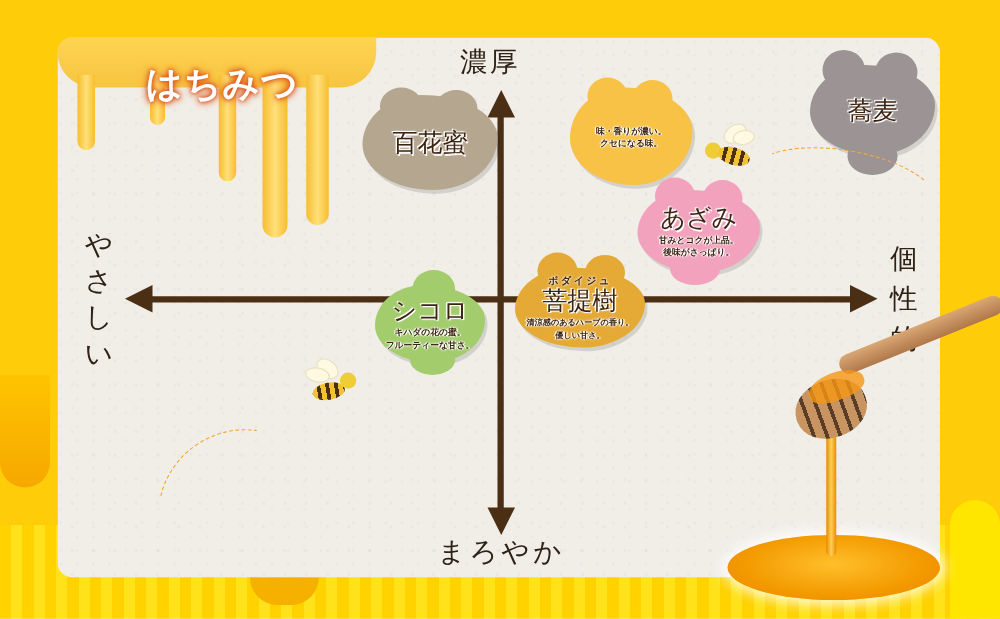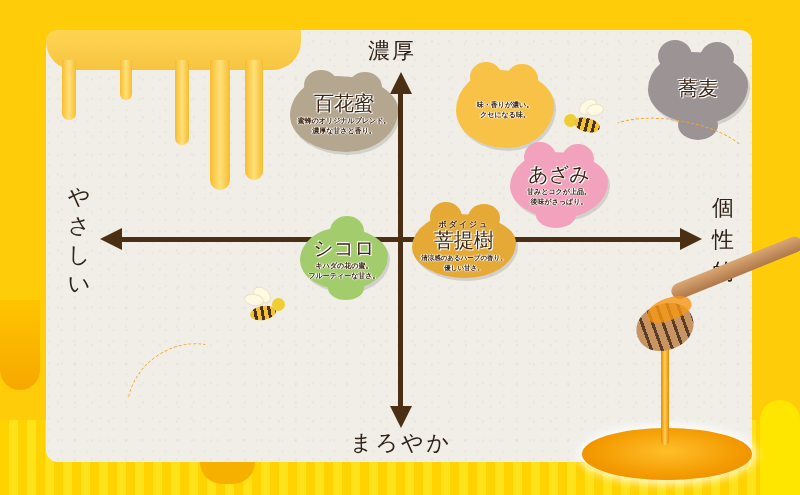--- a/index.html
+++ b/index.html
@@ -130,20 +130,21 @@
 <div class="bottom-drip"></div>
 
 <div class="honey-drip"></div>
 <div class="drip" style="left:62px;top:60px;width:14px;height:60px;"></div>
 <div class="drip" style="left:210px;top:60px;width:20px;height:130px;"></div>
 <div class="drip" style="left:245px;top:60px;width:18px;height:120px;"></div>
 <div class="drip" style="left:175px;top:60px;width:14px;height:85px;"></div>
 <div class="drip" style="left:120px;top:60px;width:12px;height:40px;"></div>
 
 <div class="title">
+  <div>はちみつ</div>
 </div>
 
 <div class="axis-h"></div>
 <div class="axis-v"></div>
 <div class="arrow-left"></div>
 <div class="arrow-right"></div>
 <div class="arrow-up"></div>
 <div class="arrow-down"></div>
 
 <div class="axis-label label-top">濃厚</div>
@@ -158,24 +159,20 @@
   <div>個</div>
   <div>性</div>
   <div>的</div>
 </div>
 
 <div class="flower" style="left:290px;top:76px;width:108px;height:76px;">
   <div class="bg" style="background:#b5a690;"></div>
   <div class="petal" style="background:#b5a690;left:14px;top:-6px;width:34px;height:30px;"></div>
   <div class="petal" style="background:#b5a690;left:58px;top:-4px;width:34px;height:30px;"></div>
   <div class="name">百花蜜</div>
-  <div class="desc">
-    <div>蜜蜂のオリジナルブレンド。</div>
-    <div>濃厚な甘さと香り。</div>
-  </div>
 </div>
 
 <div class="flower" style="left:456px;top:70px;width:98px;height:78px;">
   <div class="bg" style="background:#f7c246;"></div>
   <div class="petal" style="background:#f7c246;left:14px;top:-8px;width:32px;height:30px;"></div>
   <div class="petal" style="background:#f7c246;left:50px;top:-6px;width:32px;height:30px;"></div>
   <div class="desc">
     <div>味・香りが濃い。</div>
     <div>クセになる味。</div>
   </div>

